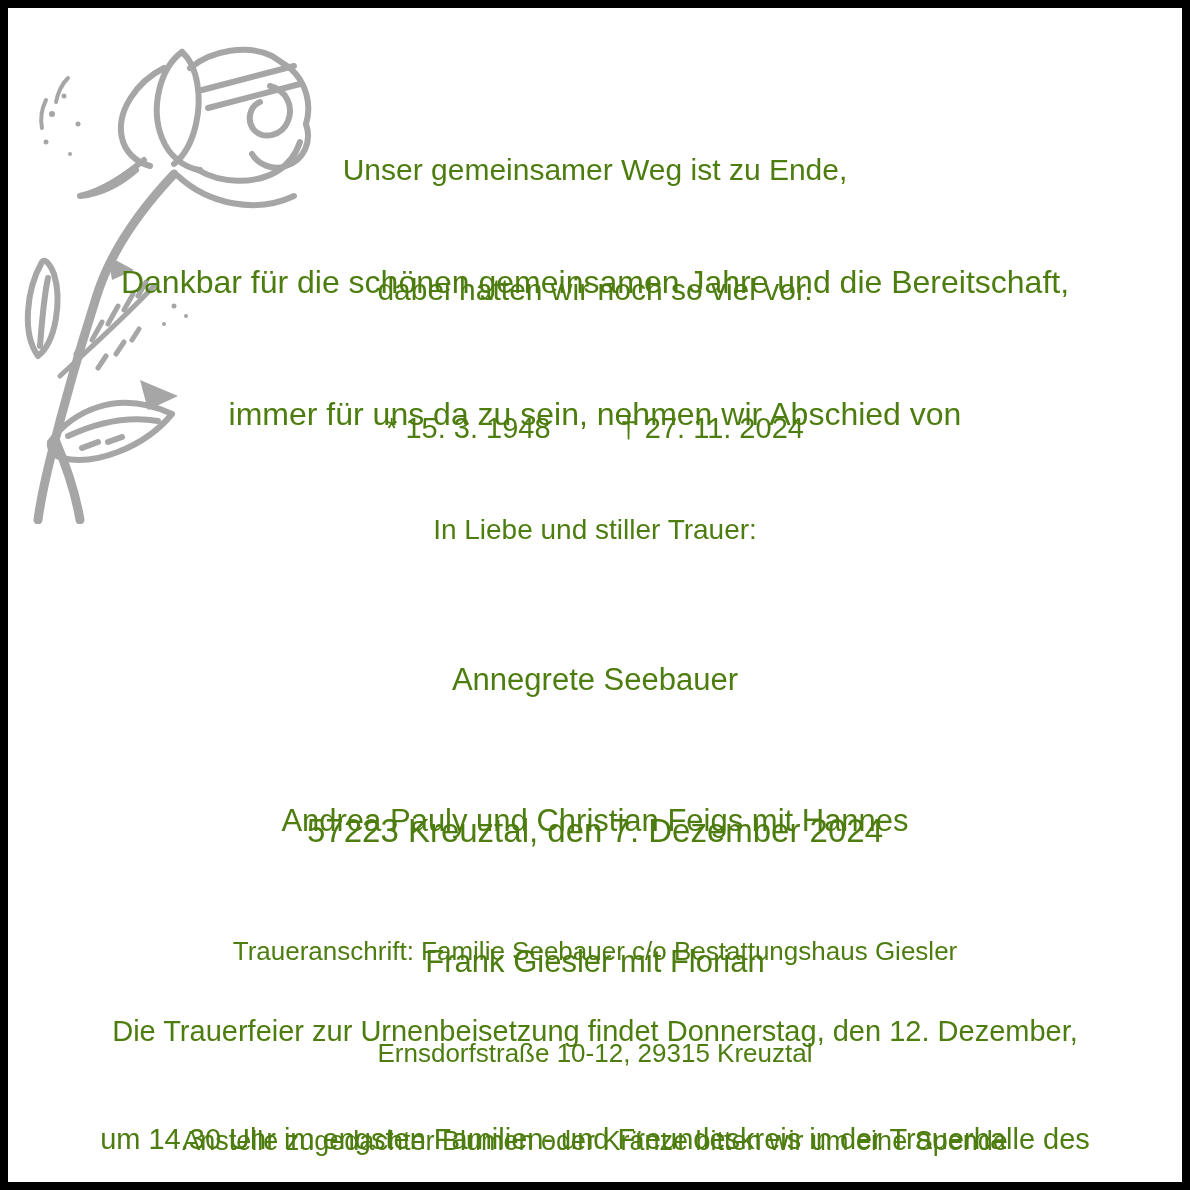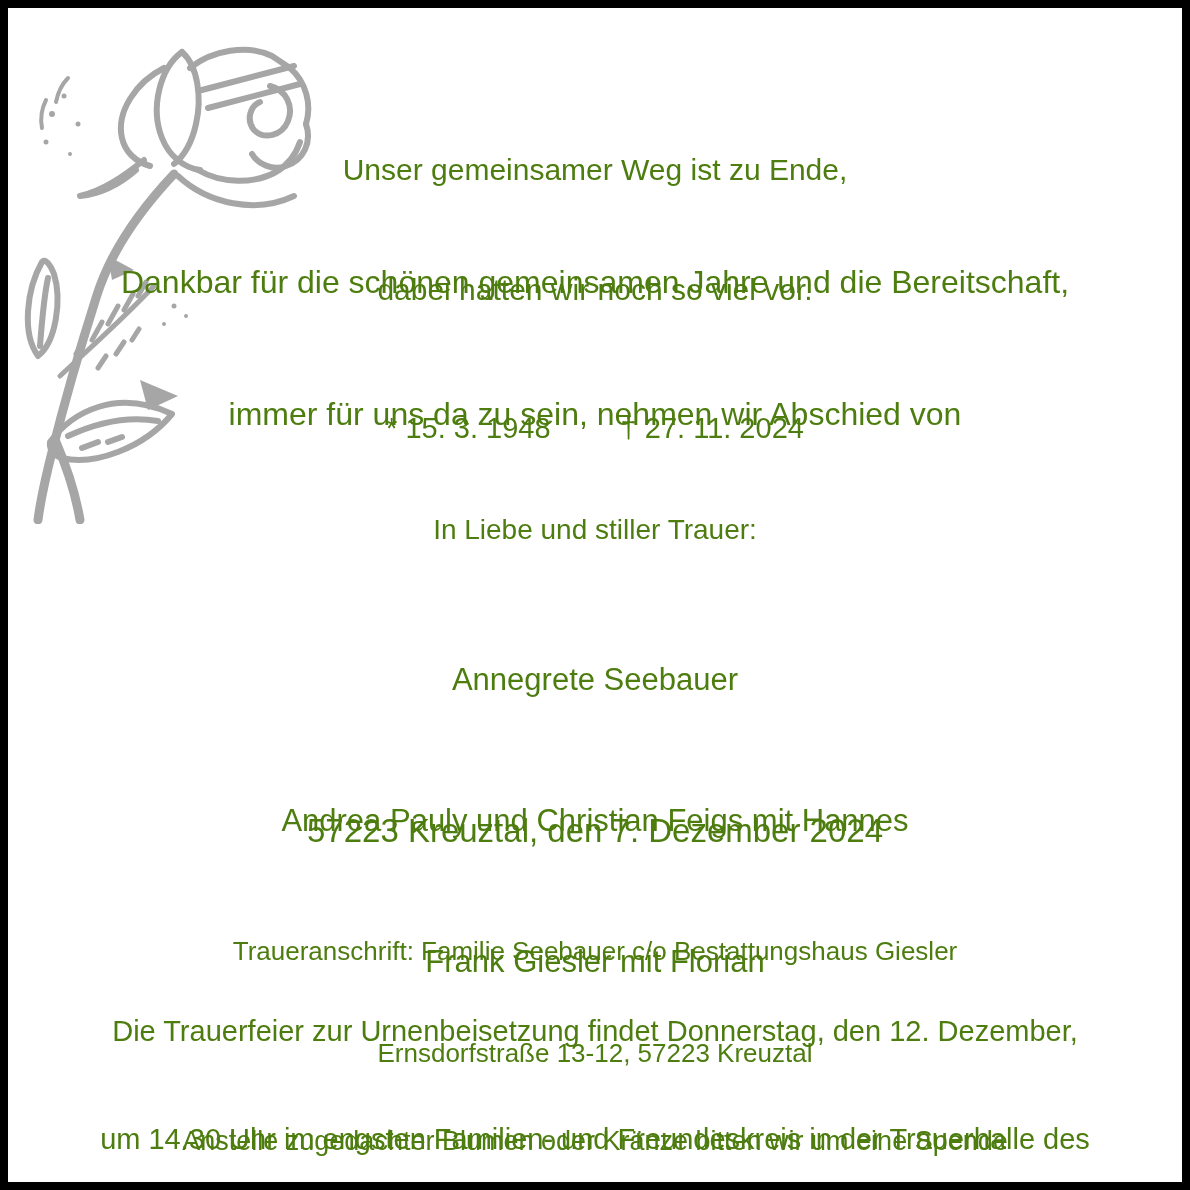--- a/index.html
+++ b/index.html
@@ -123,21 +123,21 @@
   <div class="txt mourners">
     <div>Annegrete Seebauer</div>
     <div>Andrea Pauly und Christian Feigs mit Hannes</div>
     <div>Frank Giesler mit Florian</div>
   </div>
 
   <div class="txt place-date">57223 Kreuztal, den 7. Dezember 2024</div>
 
   <div class="txt address">
     <div>Traueranschrift: Familie Seebauer c/o Bestattungshaus Giesler</div>
-    <div>Ernsdorfstraße 13-12, 57223 Kreuztal</div>
+    <div>Ernsdorfstraße 10-12, 29315 Kreuztal</div>
   </div>
 
   <div class="txt service">
     <div>Die Trauerfeier zur Urnenbeisetzung findet Donnerstag, den 12. Dezember,</div>
     <div>um 14.30 Uhr im engsten Familien- und Freundeskreis in der Trauerhalle des</div>
     
   </div>
 
   <div class="txt donation">
     <div>Anstelle zugedachter Blumen oder Kränze bitten wir um eine Spende</div>

